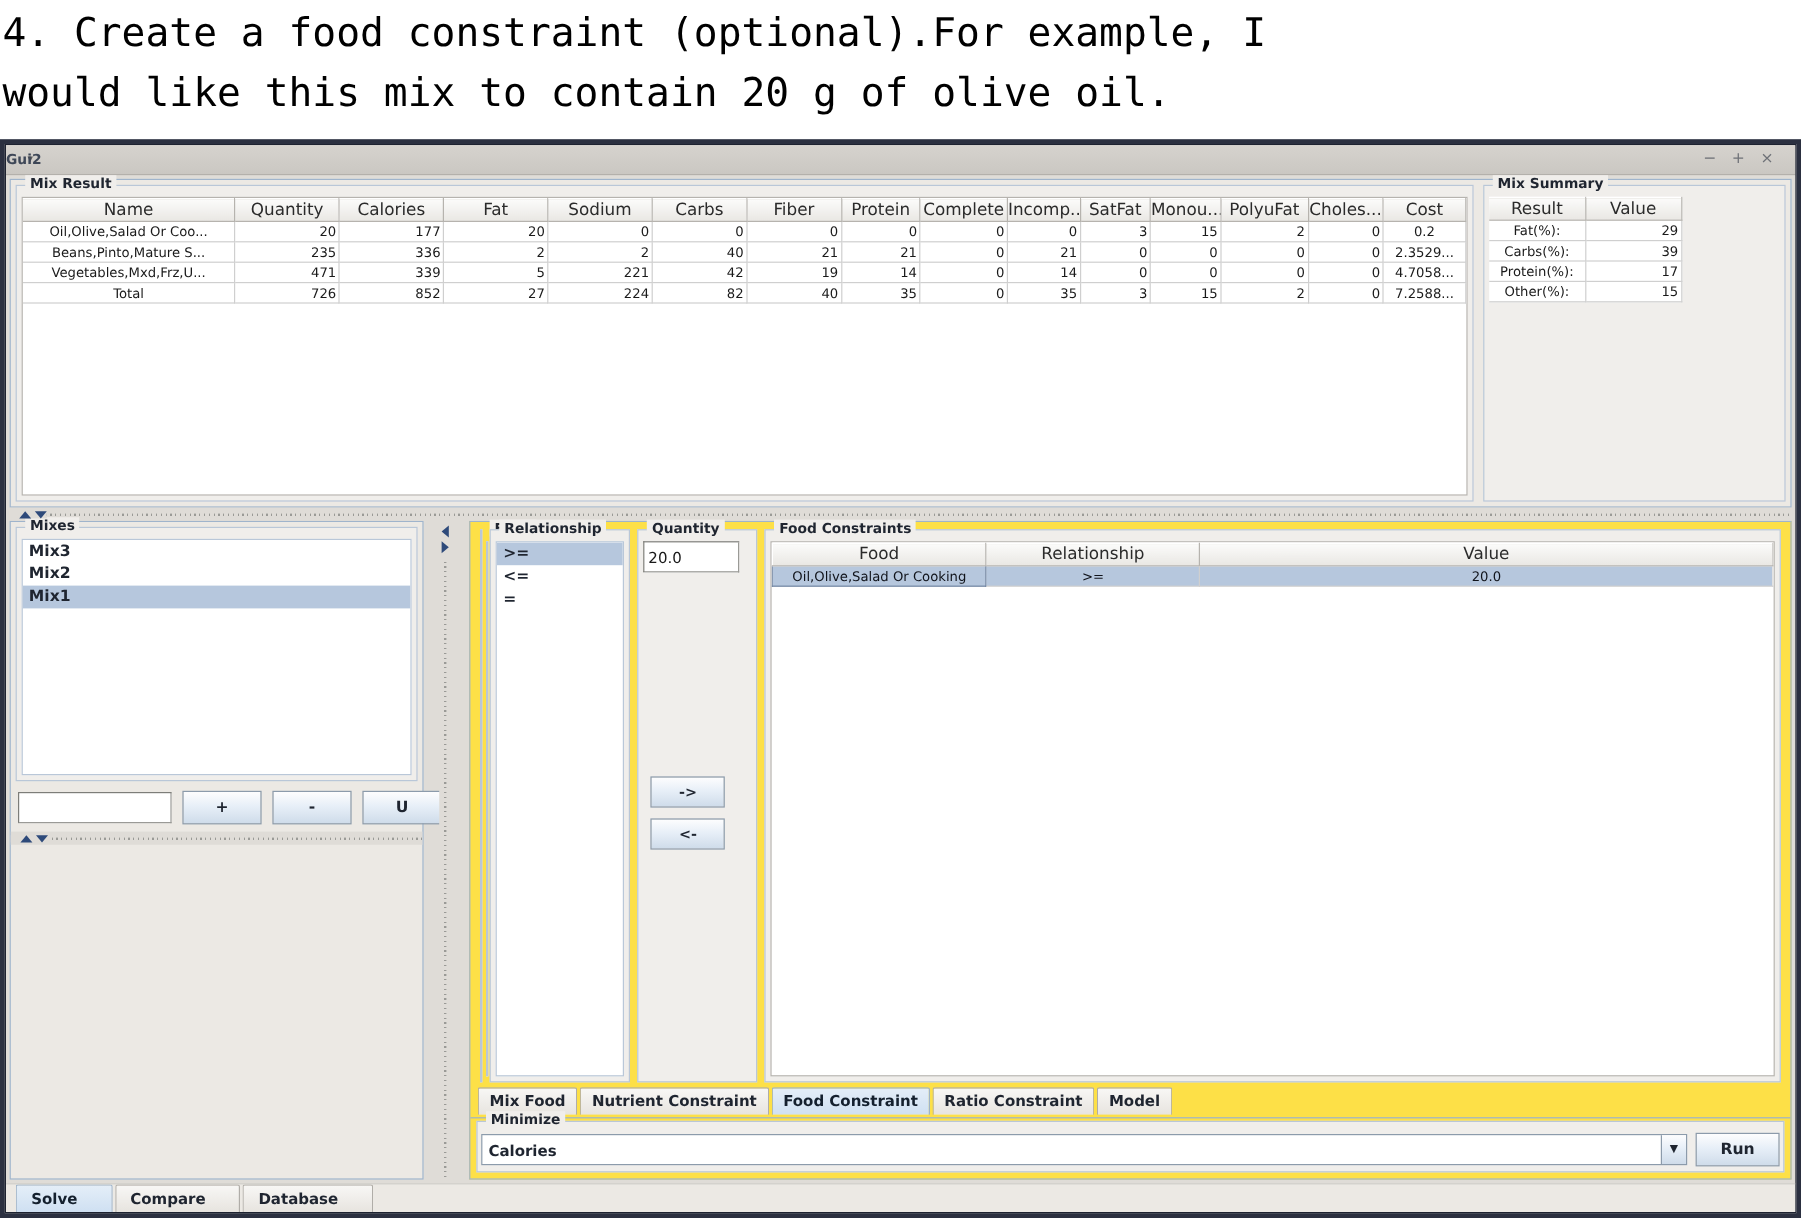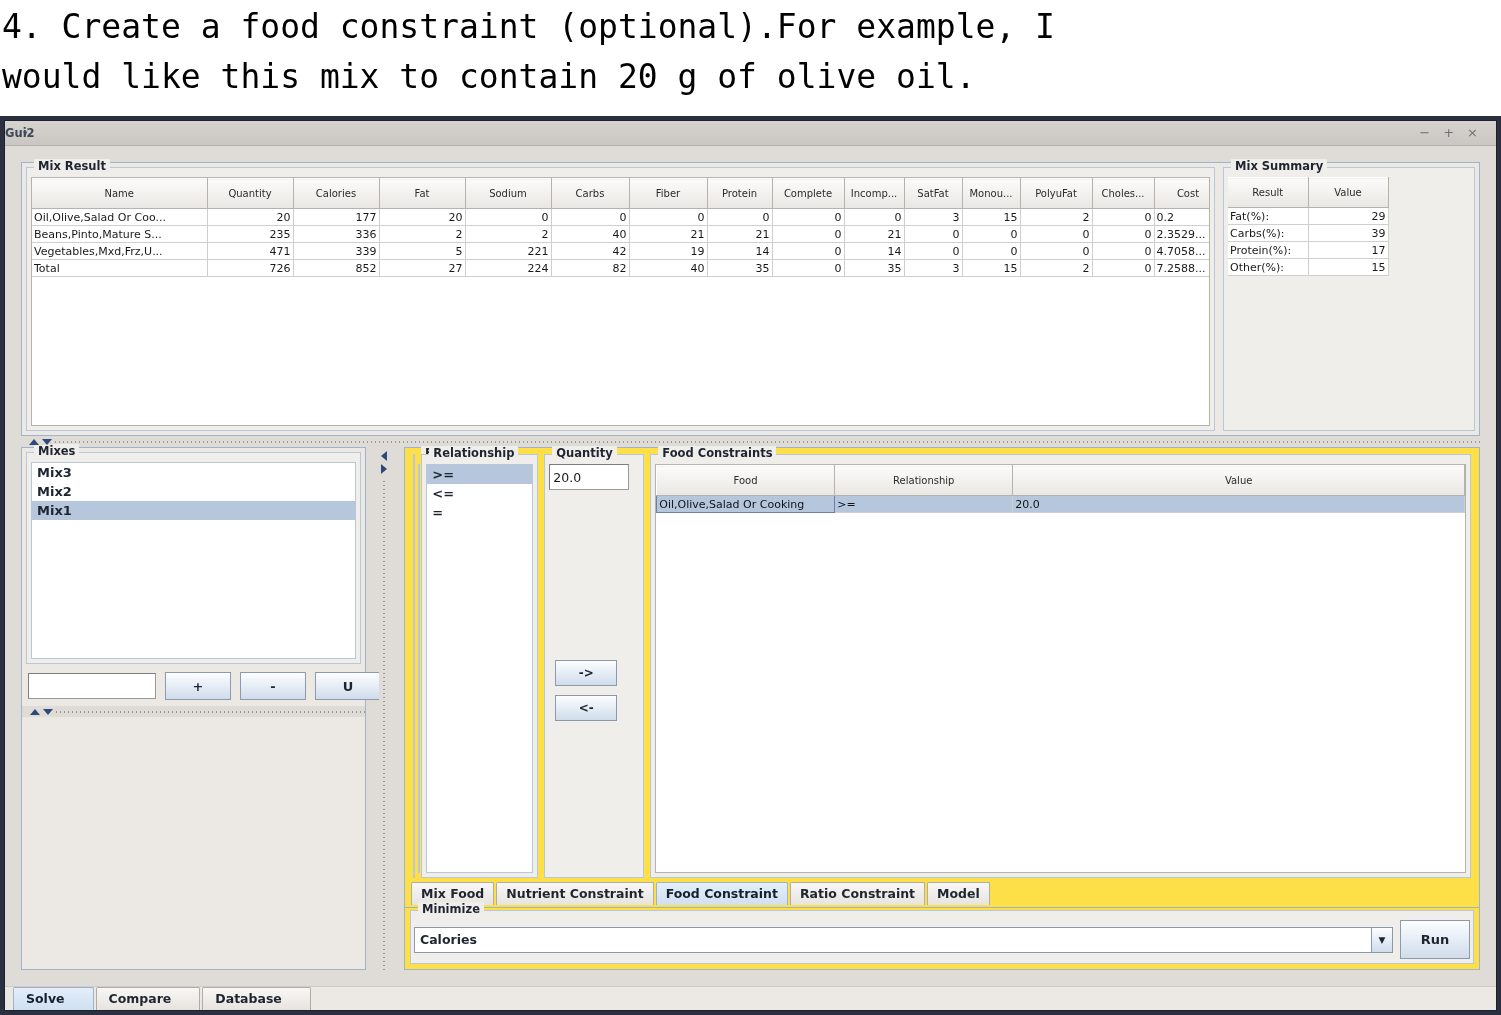--- a/index.html
+++ b/index.html
@@ -74,21 +74,21 @@
   }
   #menubar .mi {
     font-size:12px; font-weight:bold; color:#2f3440;
     padding:2px 8px 2px 10px;
   }
 
   
   #body-area {
     flex:1 1 auto;
     background:#dfdcd7;
-    padding:16px;
+    padding:3px;
     display:flex; flex-direction:column;
     min-height:0;
   }
   #vert-split-top {
     height:274px;
     background:#ece9e4;
     border:1px solid #9fb4cc;
     display:flex;
     flex:0 0 auto;
   }
@@ -117,37 +117,37 @@
     table-layout:fixed;
     width:100%;
   }
   table.jt th {
     background:linear-gradient(to bottom,#fbfbfa 0%,#e9e7e3 100%);
     border-right:1px solid #b6b3ae;
     border-bottom:1px solid #b6b3ae;
     border-top:1px solid #ffffff;
     font-weight:normal;
     color:#2b2b2b;
-    height:30px;
-    font-size:10px;
+    height:19px;
+    font-size:14px;
     text-align:center;
     overflow:hidden;
     white-space:nowrap;
   }
   table.jt td {
     border-right:1px solid #cfcfcf;
     border-bottom:1px solid #cfcfcf;
     height:17px;
     padding:0 2px;
     color:#1a1a1a;
     white-space:nowrap;
     overflow:hidden;
   }
   td.num { text-align:right; }
-  td.txt { text-align:left; }
+  td.txt { text-align:center; }
 
   
   #mix-result-group { flex:1 1 auto; min-width:0; }
   #mix-result-wrap {
     background:#fff; border:1px solid #b6b3ae;
     height:100%;
     overflow:hidden;
   }
   #summary-group { width:252px; flex:0 0 252px; }
   #summary-wrap { background:#f0eeeb; }
@@ -344,21 +344,21 @@
     cursor:pointer;
   }
   #combo-arrow {
     margin-left:auto;
     width:21px; height:24px;
     background:linear-gradient(to bottom,#fdfdfe 0%,#e6eef7 48%,#cfdcea 100%);
     border-left:1px solid #8c9bab;
     display:flex; align-items:center; justify-content:center;
     font-size:9px; color:#1f2530;
   }
-  #run-btn { min-width:70px; height:39px; font-size:13px; }
+  #run-btn { min-width:70px; height:28px; font-size:13px; }
 
   
   #bottom-tabs {
     height:24px;
     background:#ece9e4;
     display:flex; align-items:flex-end;
     padding-left:8px;
     flex:0 0 auto;
     border-top:1px solid #cfccc7;
   }

